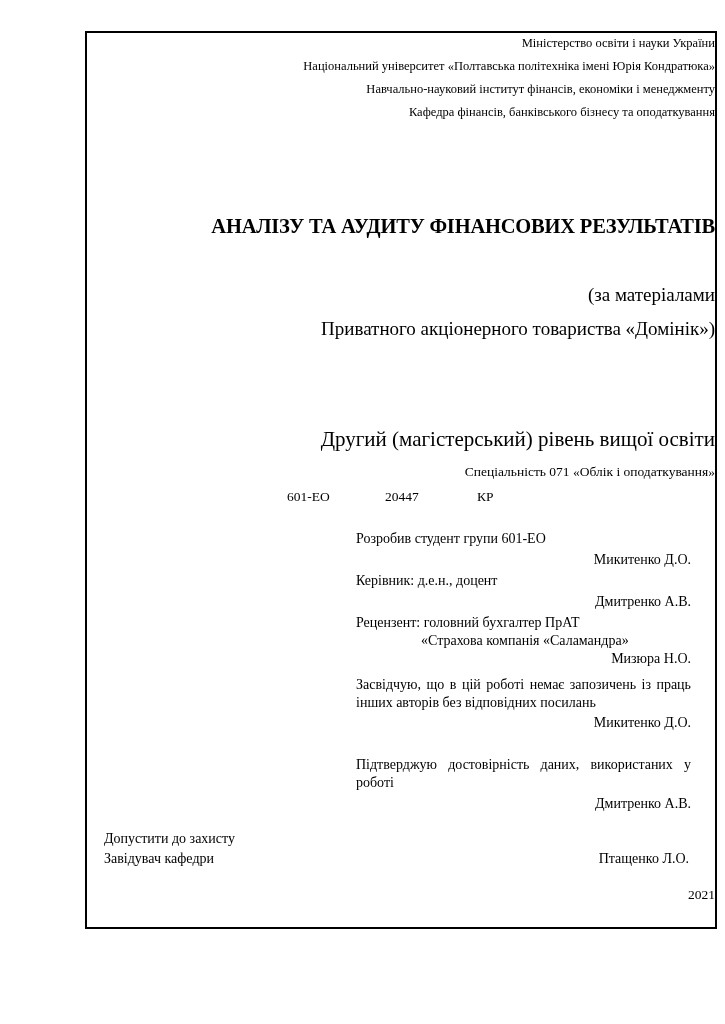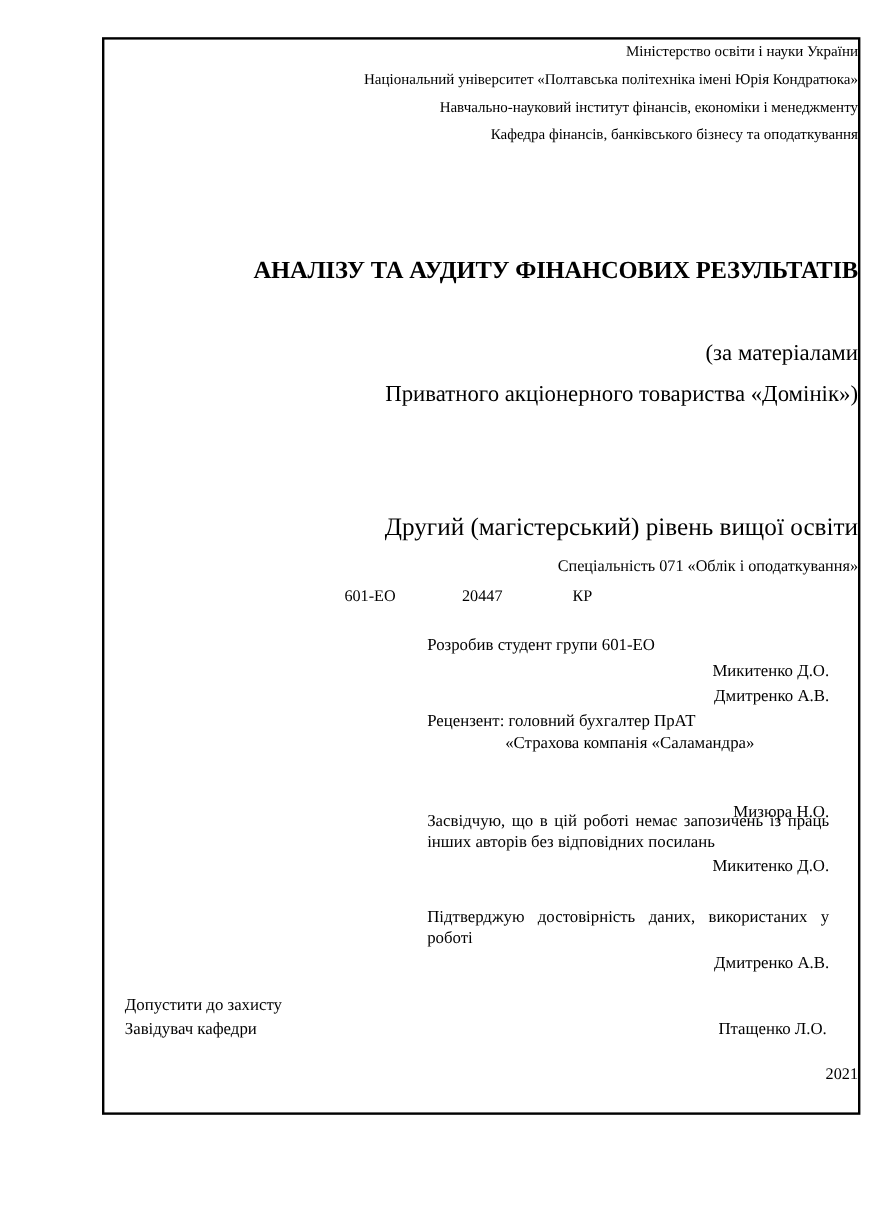--- a/index.html
+++ b/index.html
@@ -66,21 +66,20 @@
     }
     .right-col {
       position: absolute;
       left: 269px;
       width: 335px;
       font-size: 14px;
       line-height: 18px;
     }
     .right-col .r {
       text-align: right;
-      margin-top: 40px;
     }
     .justify {
       text-align: justify;
       text-align-last: left;
       white-space: normal;
     }
     .footer-left {
       font-size: 14px;
       line-height: 18px;
     }
@@ -102,20 +101,21 @@
   <div class="abs center level" style="top:393px;">Другий (магістерський) рівень вищої освіти</div>
   <div class="abs center spec" style="top:430px;">Спеціальність 071 «Облік і оподаткування»</div>
 
   <div class="abs code-row" style="top:455px; left:200px;">601-ЕО</div>
   <div class="abs code-row" style="top:455px; left:298px;">20447</div>
   <div class="abs code-row" style="top:455px; left:390px;">КР</div>
 
   <div class="right-col" style="top:497px;">
     <div>Розробив студент групи 601-ЕО</div>
     <div class="r" style="margin-top:3px;">Микитенко Д.О.</div>
+    <div style="margin-top:3px;">Керівник: д.е.н., доцент</div>
     <div class="r" style="margin-top:3px;">Дмитренко А.В.</div>
     <div style="margin-top:3px;">Рецензент: головний бухгалтер ПрАТ</div>
     <div style="padding-left:65px;">«Страхова компанія «Саламандра»</div>
     <div class="r">Мизюра Н.О.</div>
   </div>
 
   <div class="right-col" style="top:643px;">
     <div class="justify">Засвідчую, що в цій роботі немає  запозичень із праць інших авторів без відповідних посилань</div>
     <div class="r" style="margin-top:2px;">Микитенко Д.О.</div>
   </div>

